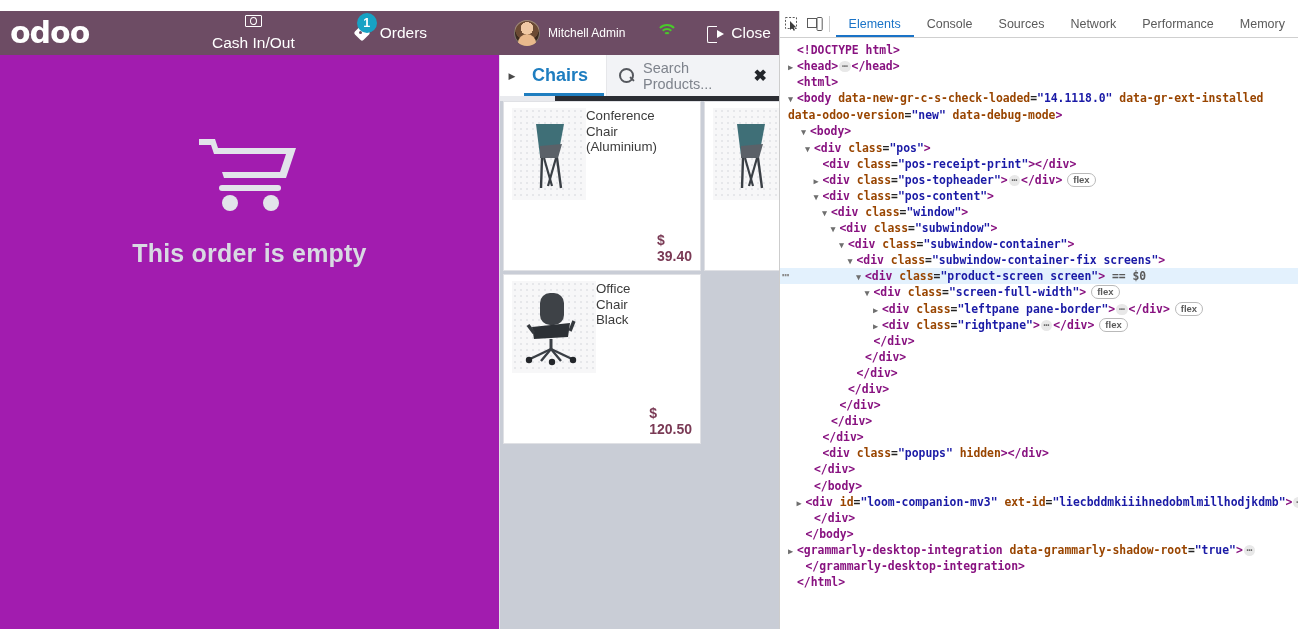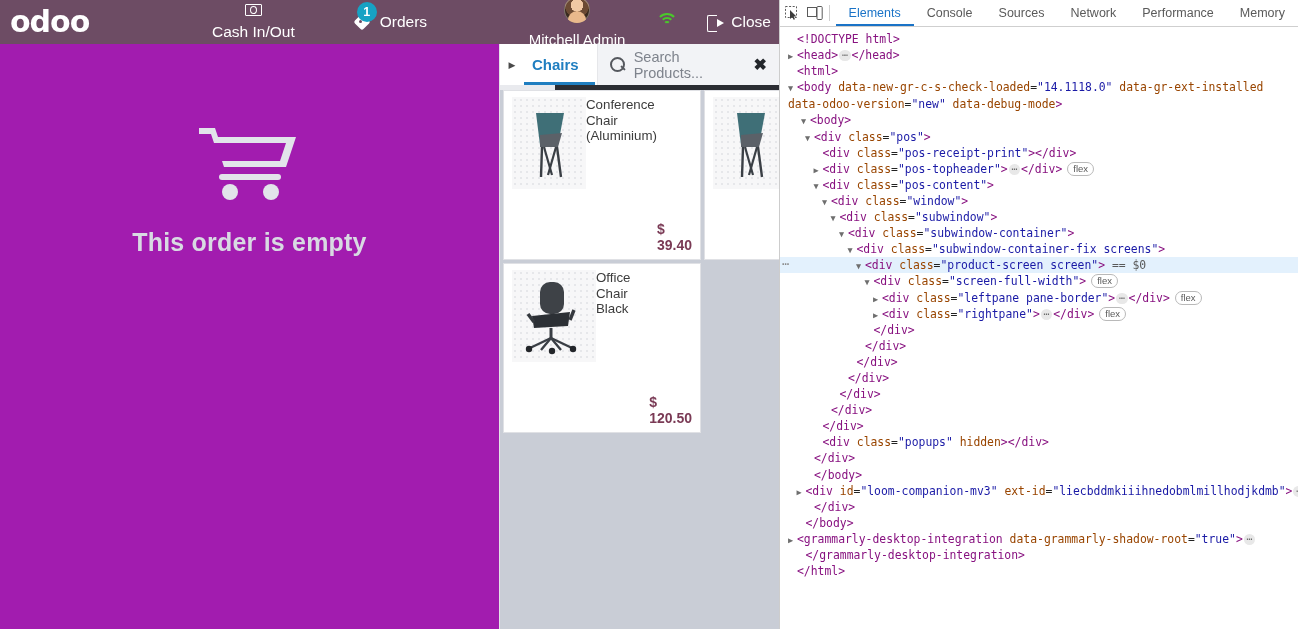--- a/index.html
+++ b/index.html
@@ -2,21 +2,21 @@
 <html><head>
 <meta charset="utf-8">
 <style>
   * { box-sizing: border-box; margin: 0; padding: 0; }
   html, body {
     width: 1298px; height: 629px;
     overflow: hidden;
     font-family: "Liberation Sans", sans-serif;
     background: #ffffff;
   }
-  .app { display: flex; width: 1298px; height: 488px; }
+  .app { display: flex; width: 1298px; height: 488px; margin-top: 11px; }
 
   
   .pos { width: 779px; height: 629px; position: relative; background: #fff; display: flex; flex-direction: column; }
 
   .pos-topheader {
     height: 44px; background: #6d4c64; color: #fff;
     display: flex; align-items: center; flex: 0 0 44px;
     position: relative;
   }
   .odoo-logo {
@@ -48,21 +48,21 @@
   }
   .badge-count {
     position: absolute; left: 12px; top: -7px;
     background: #17a2c4; color: #fff;
     min-width: 20px; height: 20px; border-radius: 10px;
     font-size: 12.5px; font-weight: 600;
     display: flex; align-items: center; justify-content: center;
     padding: 0 5px; z-index: 3;
   }
   .top-right { margin-left: auto; display: flex; align-items: center; padding-right: 8px; }
-  .user-chip { display: flex; align-items: center; gap: 8px; font-size: 15px; flex-direction: column; }
+  .user-chip { display: flex; align-items: center; gap: 8px; font-size: 12px; }
   .avatar {
     width: 26px; height: 26px; border-radius: 50%; overflow: hidden;
     background: radial-gradient(circle at 50% 32%, #f0c9a4 0 28%, #6b4a33 29% 55%, #3a2a1f 56% 100%);
     box-shadow: inset 0 0 0 1px rgba(255,255,255,.35);
     position: relative;
   }
   .avatar::after {
     content: ""; position: absolute; left: 50%; top: 55%;
     width: 18px; height: 14px; transform: translateX(-50%);
     background: #e9b98c; border-radius: 9px 9px 0 0;
@@ -103,21 +103,21 @@
   .empty-text { color: #d8dae2; font-size: 25px; font-weight: 600; letter-spacing: .2px; }
 
   .rightpane { width: 279px; display: flex; flex-direction: column; background: #c9cdd6; min-width: 0; }
   .rp-head { background: #fff; display: flex; align-items: stretch; height: 41px; position: relative; }
   .cat-tabs { display: flex; align-items: center; background: #fff; height: 41px; }
   .cat-arrow {
     width: 18px; display: flex; align-items: center; justify-content: center;
     color: #4a4a4a; font-size: 9px; padding-left: 6px;
   }
   .cat-tab {
-    color: #1f7ec0; font-size: 15px; font-weight: 700;
+    color: #1f7ec0; font-size: 18px; font-weight: 700;
     padding: 0 18px 0 14px; display: flex; align-items: center; height: 100%;
     position: relative;
   }
   .cat-tab.active::after {
     content: ""; position: absolute; left: 6px; right: 2px; bottom: 0;
     height: 3px; background: #1f7ec0;
   }
   .search-box {
     flex: 1; display: flex; align-items: center; gap: 9px;
     background: #f2f3f6; padding: 0 12px; height: 41px;
@@ -178,21 +178,21 @@
   .dt-tab.active::after {
     content: ""; position: absolute; left: 0; right: 0; bottom: 0;
     height: 2px; background: #1a73c7;
   }
   .dom {
     flex: 1; overflow: hidden; padding: 4px 0 0 0;
     font-family: "DejaVu Sans Mono", monospace;
     font-size: 11.4px; line-height: 16.1px; color: #222;
     white-space: nowrap;
   }
-  .ln { padding-left: 8px; position: relative; height: 16.1px; }
+  .ln { padding-left: 8px; position: relative; height: 16.1px; font-weight: bold; }
   .ln.wrapline { height: auto; white-space: normal; }
   .ln.sel { background: #e3f1fd; }
   .ln.sel .gutter-dots {
     position: absolute; left: 2px; top: -1px; color: #8a8a8a; font-size: 12px;
   }
   .tri { color: #6e6e6e; font-size: 8.5px; display: inline-block; width: 9px; }
   .tri.open::before { content: "\25BC"; }
   .tri.closed::before { content: "\25B6"; }
   .tri.none::before { content: ""; }
   .tag { color: #881280; }

